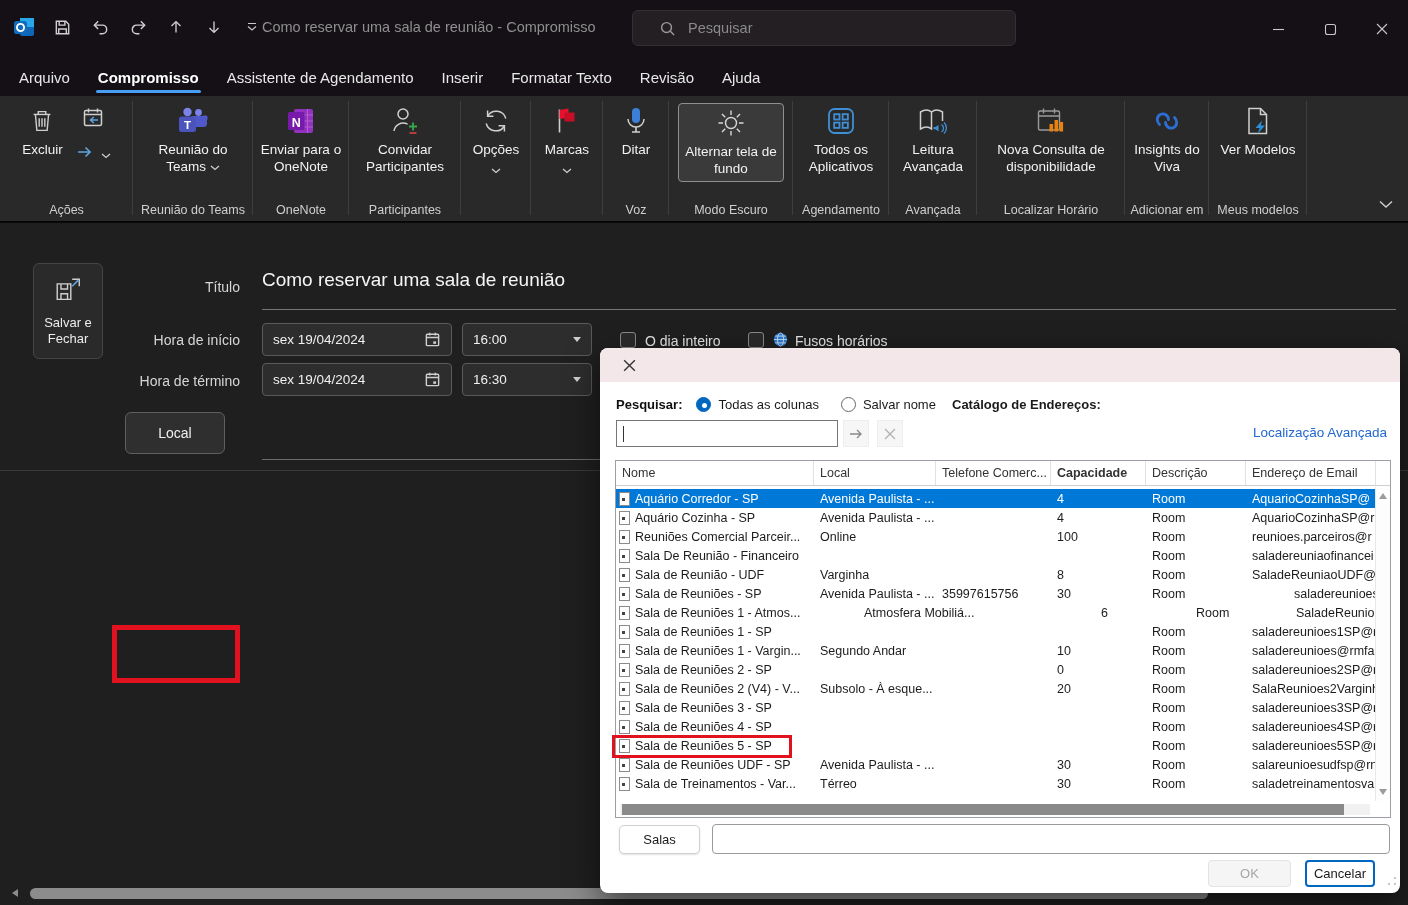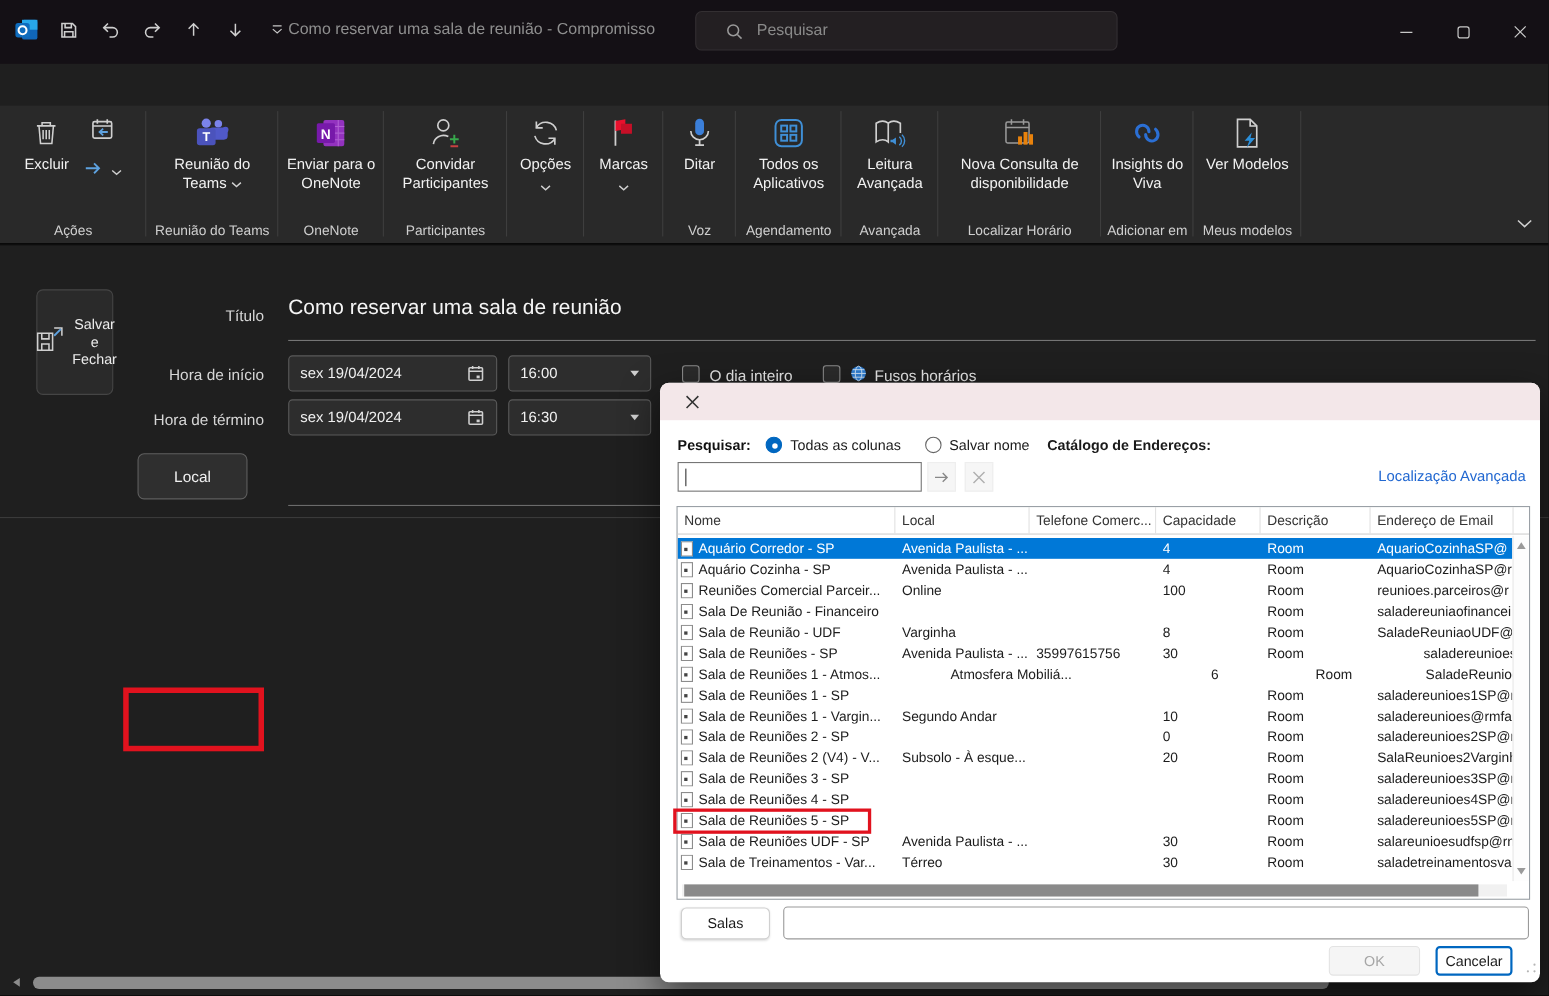--- a/index.html
+++ b/index.html
@@ -31,21 +31,21 @@
   .rgroup-label { position:absolute; bottom:4px; left:0; right:0; text-align:center; font-size:12.5px; color:#cfcfcf; white-space:nowrap; }
   .rbtn { display:flex; flex-direction:column; align-items:center; color:#f2f2f2; font-size:13.5px; line-height:17px; text-align:center; cursor:default; }
   .rbtn .ricon { height:36px; display:flex; align-items:center; justify-content:center; }
   .rbtn .rlabel { margin-top:2px; }
   .rbtn.toggled { border:1px solid #8f8f8f; border-radius:4px; background:#3a3a3a; padding:1px 6px 4px; }
   .chev-below { margin-top:3px; }
   .acts { display:grid; grid-template-columns:auto auto; column-gap:12px; align-items:start; }
   .ribbon-collapse { position:absolute; right:14px; bottom:8px; }
   
   .content { position:absolute; left:0; top:222px; width:100%; height:683px; background:#1f1f1f; border-top:1px solid #0a0a0a; }
-  .savebtn { position:absolute; left:33px; top:40px; width:70px; height:96px; background:#2a2a2a; border:1px solid #454545; border-radius:6px; display:flex; flex-direction:row; align-items:center; justify-content:center; gap:6px; color:#ececec; font-size:13px; text-align:center; line-height:16px; }
+  .savebtn { position:absolute; left:33px; top:40px; width:70px; height:96px; background:#2a2a2a; border:1px solid #454545; border-radius:6px; display:flex; flex-direction:column; align-items:center; justify-content:center; gap:6px; color:#ececec; font-size:13px; text-align:center; line-height:16px; }
   .flabel { position:absolute; color:#d6d6d6; font-size:14px; width:130px; text-align:right; }
   .ftitle-val { position:absolute; left:262px; top:46px; color:#f5f5f5; font-size:19px; }
   .hline { position:absolute; height:1px; }
   .dfield { position:absolute; height:33px; background:#2d2d2d; border:1px solid #5a5a5a; border-radius:4px; display:flex; align-items:center; color:#f0f0f0; font-size:13.5px; padding:0 10px; justify-content:space-between; }
   .tri-down { width:0; height:0; border-left:4.5px solid transparent; border-right:4.5px solid transparent; border-top:5.5px solid #cfcfcf; }
   .cbox { position:absolute; width:16px; height:16px; background:#2b2b2b; border:1px solid #8a8a8a; border-radius:3px; }
   .clabel { position:absolute; color:#e6e6e6; font-size:14px; }
   .localbtn { position:absolute; left:125px; top:189px; width:100px; height:42px; background:#2f2f2f; border:1px solid #5f5f5f; border-radius:6px; color:#f0f0f0; font-size:14px; display:flex; align-items:center; justify-content:center; }
   
   .main-hscroll { position:absolute; left:12px; bottom:5px; width:1384px; height:13px; }
@@ -168,20 +168,29 @@
           </svg>
         </span>
       <span class="wbtn" id="i-close">
           <svg width="14" height="14" viewBox="0 0 14 14">
             <path d="M2 2l10 10M12 2L2 12" stroke="#c8c8c8" stroke-width="1.1"></path>
           </svg>
         </span>
     </div>
   </div>
 
+  <div class="menubar" id="menu-tabs">
+      <div class="mtab">Arquivo</div>
+      <div class="mtab active">Compromisso</div>
+      <div class="mtab">Assistente de Agendamento</div>
+      <div class="mtab">Inserir</div>
+      <div class="mtab">Formatar Texto</div>
+      <div class="mtab">Revisão</div>
+      <div class="mtab">Ajuda</div>
+    </div>
 
   <div class="ribbon">
     <div id="ribbon-groups" style="display:flex; width:100%;">
         <div class="rgroup" style="width: 133px;">
           <div class="acts">
             <div class="rbtn">
               <span class="ricon">
                 <svg viewBox="0 0 32 32" width="30" height="30">
                   <g fill="none" stroke="#cfcfcf" stroke-width="1.5">
                     <path d="M7 9h18"></path>
@@ -300,20 +309,34 @@
               <svg viewBox="0 0 32 32" width="32" height="32">
                 <rect x="12" y="3" width="8" height="15" rx="4" fill="#3b7fd9"></rect>
                 <path d="M8 14a8 8 0 0 0 16 0" fill="none" stroke="#cfcfcf" stroke-width="1.5"></path>
                 <path d="M16 22v5M12 27h8" stroke="#cfcfcf" stroke-width="1.6"></path>
               </svg>
             </span>
             <span class="rlabel">Ditar</span>
           </div>
           <div class="rgroup-label">Voz</div>
         </div>
+        <div class="rgroup" style="width: 124px;">
+          <div class="rbtn toggled" style="max-width: 106px;">
+            <span class="ricon">
+              <svg viewBox="0 0 32 32" width="32" height="32">
+                <g fill="none" stroke="#d8d8d8" stroke-width="1.4">
+                  <circle cx="16" cy="16" r="5.5"></circle>
+                  <path d="M16 3.5v4.5M16 24v4.5M3.5 16H8M24 16h4.5M7 7l3.2 3.2M21.8 21.8L25 25M25 7l-3.2 3.2M10.2 21.8L7 25"></path>
+                </g>
+              </svg>
+            </span>
+            <span class="rlabel">Alternar tela de fundo</span>
+          </div>
+          <div class="rgroup-label">Modo Escuro</div>
+        </div>
         <div class="rgroup" style="width: 96px;">
           <div class="rbtn" style="max-width: 96px;">
             <span class="ricon">
               <svg viewBox="0 0 32 32" width="32" height="32">
                 <g fill="none" stroke="#3f8fd6" stroke-width="1.8">
                   <rect x="4" y="4" width="24" height="24" rx="5.5"></rect>
                   <rect x="9.2" y="9.2" width="5.3" height="5.3"></rect>
                   <rect x="17.6" y="9.2" width="5.3" height="5.3"></rect>
                   <rect x="9.2" y="17.6" width="5.3" height="5.3"></rect>
                   <rect x="17.6" y="17.6" width="5.3" height="5.3"></rect>
@@ -504,21 +527,21 @@
         </svg>
       </div>
 
     <a class="dlg-link">Localização Avançada</a>
 
     <div class="tbl">
       <div class="tbl-header" id="tbl-header">
           <div class="thc" style="width: 198px;">Nome</div>
           <div class="thc" style="width: 122px;">Local</div>
           <div class="thc" style="width: 115px;">Telefone Comerc...</div>
-          <div class="thc" style="width: 95px;">Capacidade</div>
+          <div class="thc" style="width: 95px; font-weight: bold;">Capacidade</div>
           <div class="thc" style="width: 100px;">Descrição</div>
           <div class="thc" style="width: 130px;">Endereço de Email</div>
         </div>
       <div class="tbl-body" id="tbl-body">
           <div class="trow selected">
             <div class="tcell namecell" style="width: 198px;">
               <span class="roomicon"></span>
               <span>Aquário Corredor - SP</span>
             </div>
             <div class="tcell" style="width: 122px;">Avenida Paulista - ...</div>

